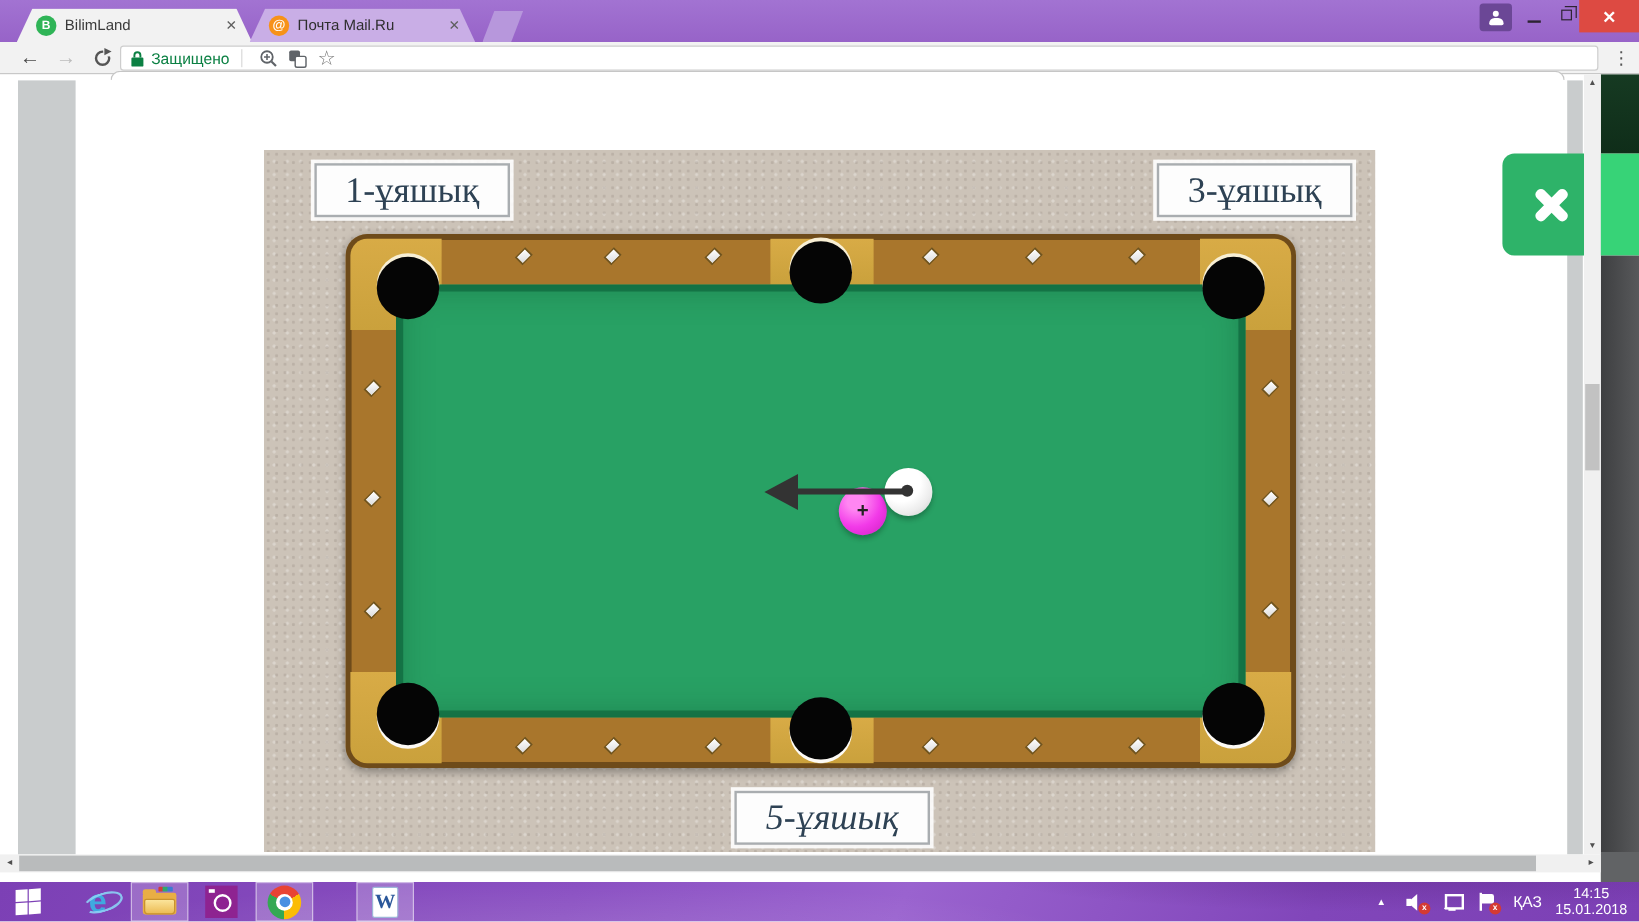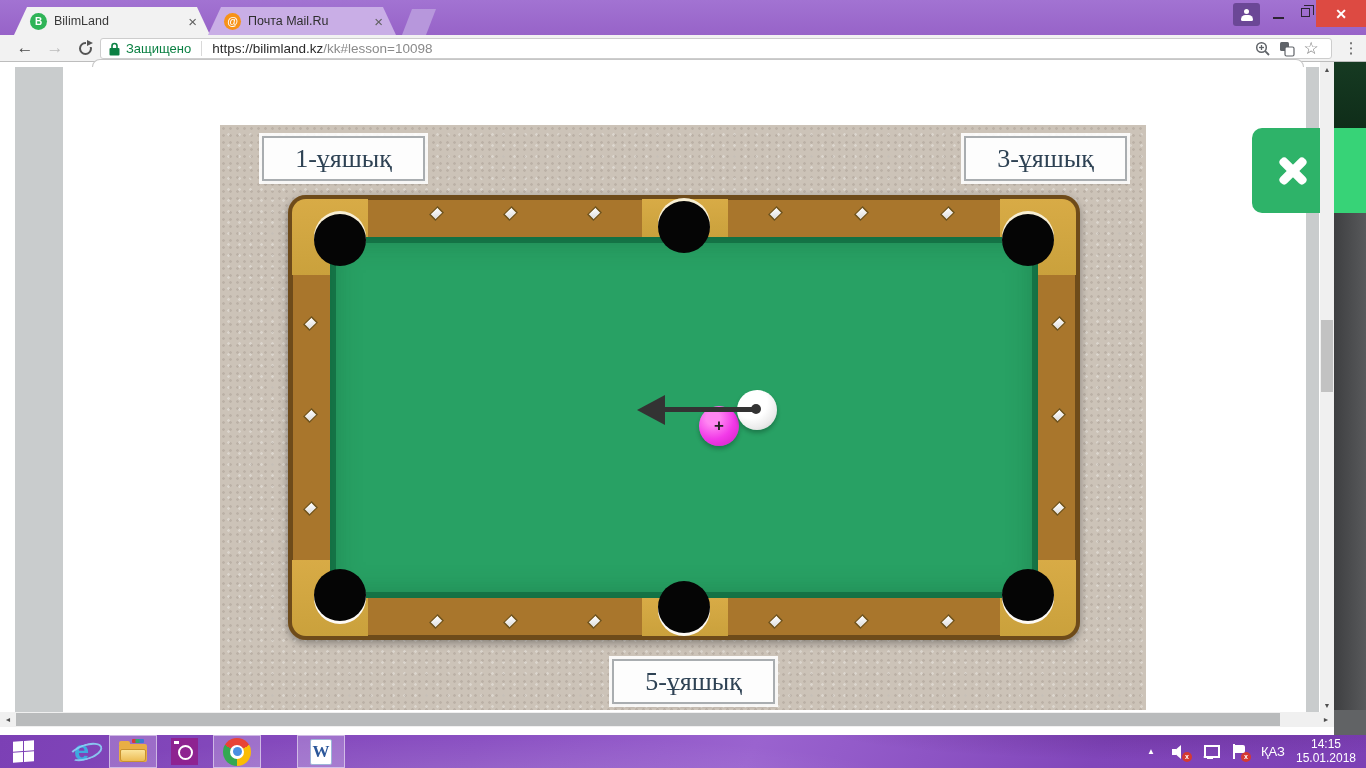--- a/index.html
+++ b/index.html
@@ -68,23 +68,23 @@
   
   .game { position:absolute; top:63px; left:220px; width:926px; height:585px;
     background-color:#ccc3b8;
     background-image:
       radial-gradient(rgba(110,95,85,.18) 1px, transparent 1.6px),
       radial-gradient(rgba(255,255,255,.30) 1px, transparent 1.6px);
     background-size:7px 7px, 11px 11px; background-position:0 0, 3px 4px; }
   .pocket-label { position:absolute; width:163px; height:45px; background:#fdfdfd;
     border:2px solid #a9adb0; box-shadow:0 0 0 3px rgba(255,255,255,.9), 1px 2px 3px rgba(0,0,0,.25);
     display:flex; align-items:center; justify-content:center;
-    font-family:"Liberation Serif", serif; font-size:26px; color:#2e4254; }
+    font-family:"Liberation Serif", serif; font-size:30px; color:#2e4254; }
   .pl1 { left:42px; top:11px; } .pl2 { left:392px; top:11px; } .pl3 { left:744px; top:11px; }
-  .pl4 { left:42px; top:534px; } .pl5 { left:392px; top:534px; } .pl6 { left:722px; top:534px; }
+  .pl4 { left:42px; top:534px; } .pl5 { left:392px; top:534px;font-style:italic; } .pl6 { left:722px; top:534px; }
 
   .pool-table { position:absolute; left:68px; top:70px; width:792px; height:445px;
     background:#a9762c; border-radius:18px;
     box-shadow:inset 0 0 0 5px rgba(62,40,12,.55), 0 3px 8px rgba(0,0,0,.35); }
   .gold { position:absolute; background:linear-gradient(180deg,#d8ab46,#caa13c); }
   .gold.c-tl { left:4px; top:4px; width:76px; height:76px; border-radius:14px 0 0 0; }
   .gold.c-tr { left:712px; top:4px; width:76px; height:76px; border-radius:0 14px 0 0; }
   .gold.c-bl { left:4px; top:365px; width:76px; height:76px; border-radius:0 0 0 14px; }
   .gold.c-br { left:712px; top:365px; width:76px; height:76px; border-radius:0 0 14px 0; }
   .gold.m-t { left:354px; top:4px; width:86px; height:38px; }
@@ -232,21 +232,20 @@
     <div class="nav-ico reload">
         <span class="ring"></span>
       </div>
     <div class="omnibox">
       <svg class="lock-ico" width="11" height="14" viewBox="0 0 11 14">
         <rect x="0.5" y="6" width="10" height="7.5" rx="1" fill="#0b8043"></rect>
         <path d="M3 6 V4 a2.5 2.5 0 0 1 5 0 V6" fill="none" stroke="#0b8043" stroke-width="1.6"></path>
       </svg>
       <span class="sec-label">Защищено</span>
       <span class="url-sep"></span>
-      <span class="url"><span class="dom">https://bilimland.kz</span><span class="path">/kk#lesson=10098</span></span>
       <span class="box-ico">
         <svg width="16" height="16" viewBox="0 0 16 16">
           <circle cx="6.5" cy="6.5" r="4.8" fill="none" stroke="#5f6368" stroke-width="1.5"></circle>
           <line x1="10.2" y1="10.2" x2="14" y2="14" stroke="#5f6368" stroke-width="1.8"></line>
           <line x1="4" y1="6.5" x2="9" y2="6.5" stroke="#5f6368" stroke-width="1.3"></line>
           <line x1="6.5" y1="4" x2="6.5" y2="9" stroke="#5f6368" stroke-width="1.3"></line>
         </svg>
       </span>
       <span class="box-ico">
         <svg width="16" height="16" viewBox="0 0 16 16">

